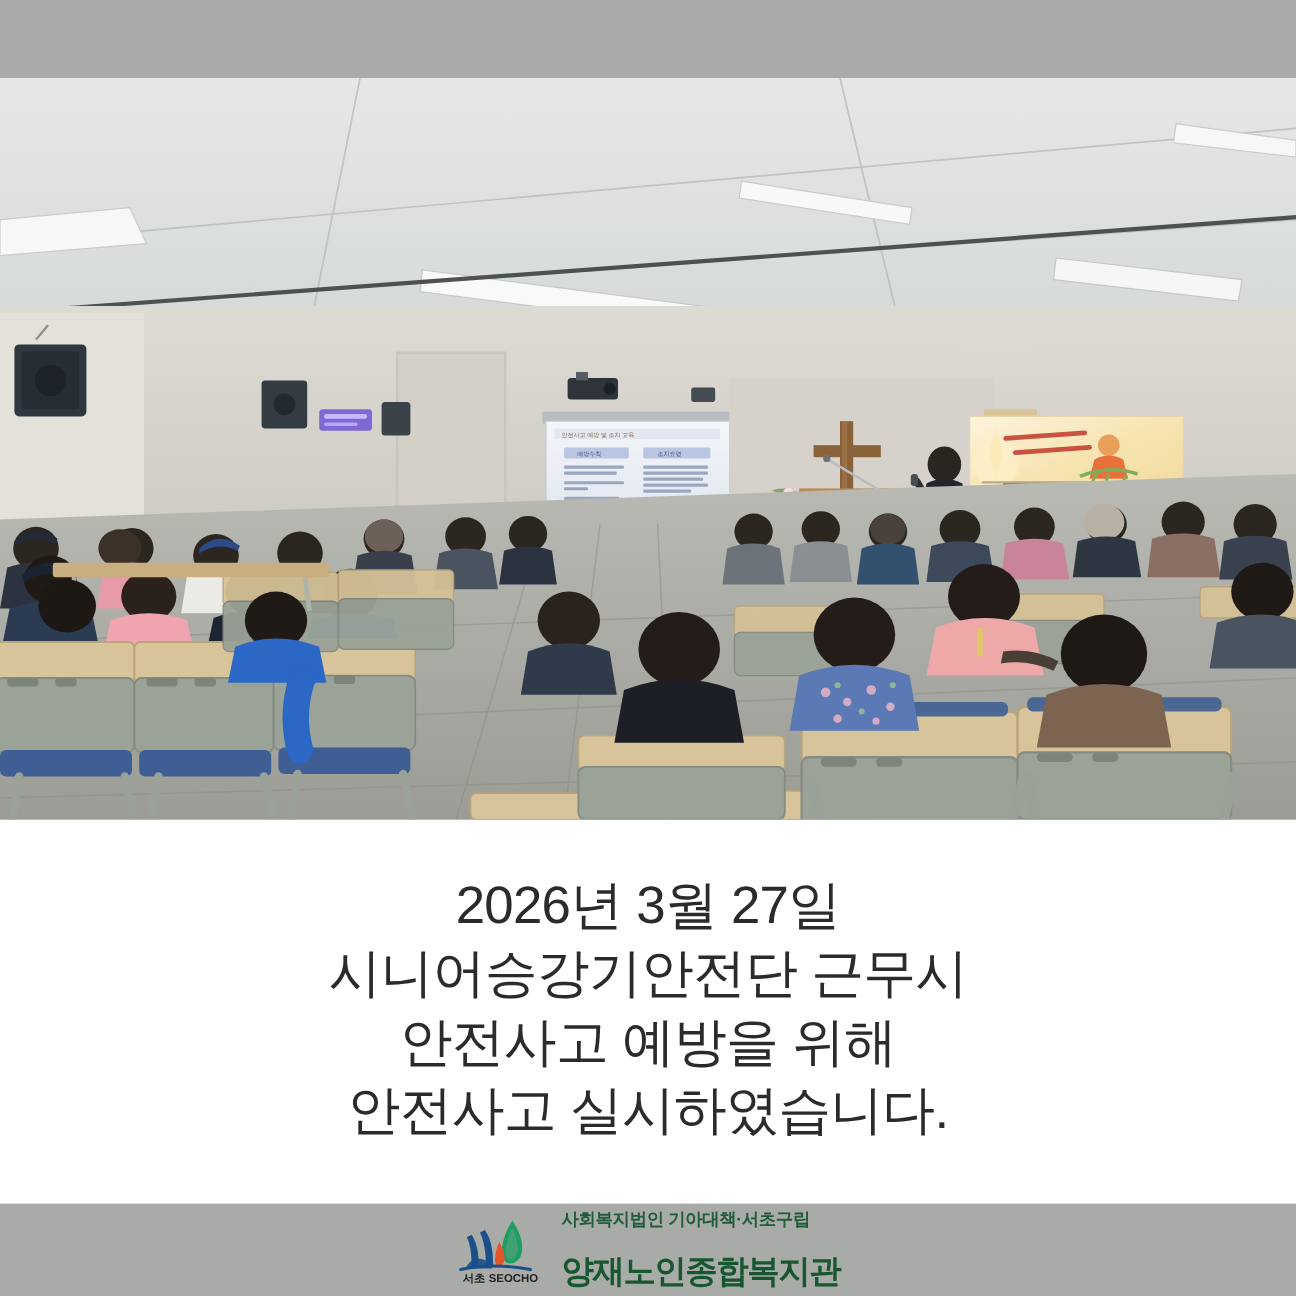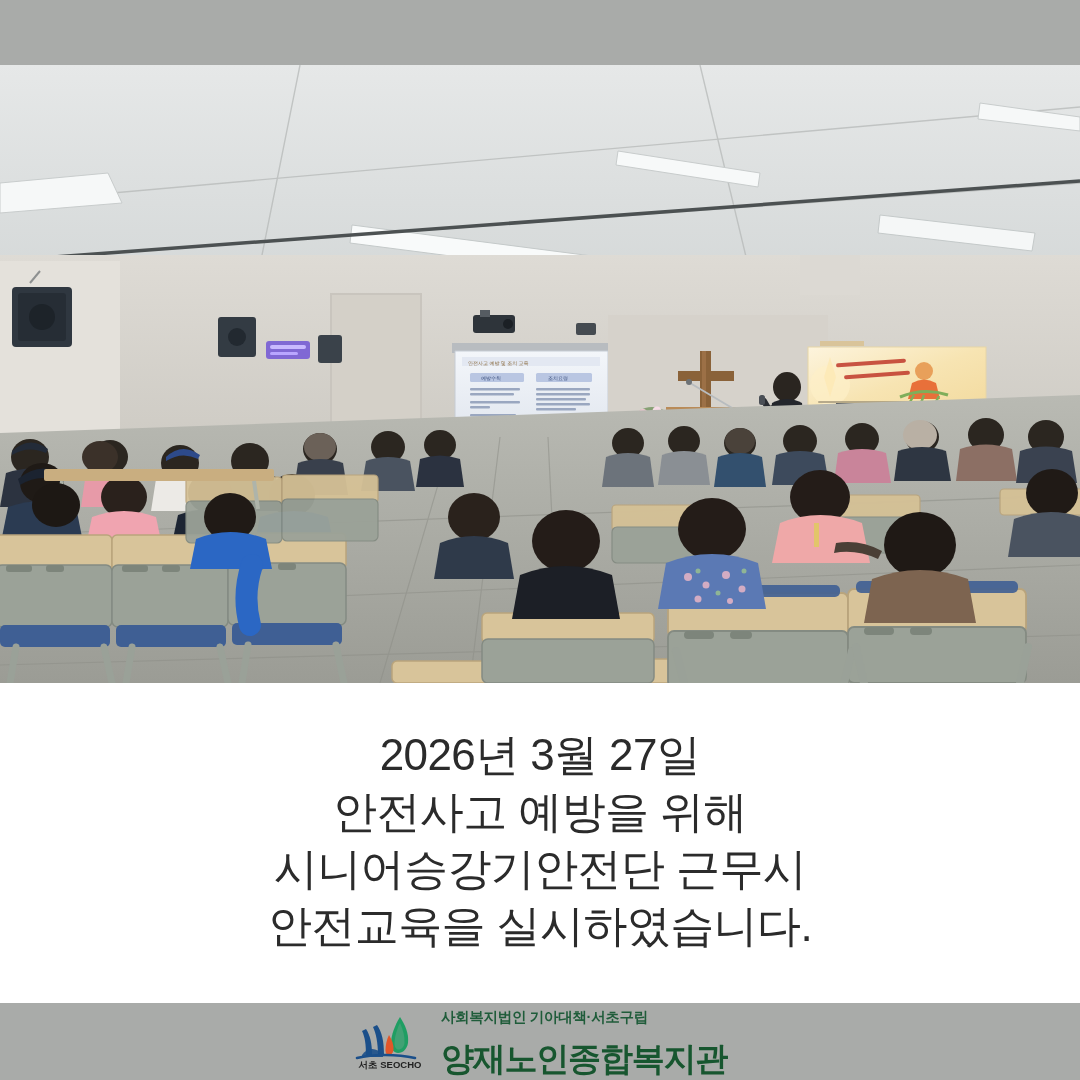--- a/index.html
+++ b/index.html
@@ -62,21 +62,21 @@
     gap:14px;
   }
   .logo-mark { width:74px; height:58px; flex:none; position:relative; }
   .logo-mark svg { display:block; width:74px; height:58px; }
   .logo-text { display:flex; flex-direction:column; justify-content:center; gap:18px; }
   .org-sub {
     font-size:14.5px; font-weight:bold; color:#1f5c3a;
     letter-spacing:-0.3px; line-height:17px; white-space:nowrap;
   }
   .org-name {
-    font-size:33px; font-weight:bold; color:#17562f;
+    font-size:27px; font-weight:bold; color:#17562f;
     letter-spacing:-1.2px; line-height:30px; white-space:nowrap;
   }
 </style>
 </head>
 <body>
 
 <div class="card">
 
   <div class="top-band"></div>
 
@@ -460,23 +460,23 @@
         <ellipse cx="474" cy="452" rx="26" ry="24" fill="#2a221c"></ellipse>
         <path d="M440,478 q34,-14 68,0 l6,36 l-80,0 z" fill="#2f3a4a"></path>
       </g>
 
       <rect x="0" y="0" width="1080" height="618" fill="none"></rect>
     </svg>
   </div>
 
   <div class="caption">
     <div class="caption-line">2026년 3월 27일</div>
+    <div class="caption-line">시니어승강기안전단 근무시</div>
     <div class="caption-line">안전사고 예방을 위해</div>
-    <div class="caption-line">시니어승강기안전단 근무시</div>
-    <div class="caption-line">안전교육을 실시하였습니다.</div>
+    <div class="caption-line">안전사고 실시하였습니다.</div>
   </div>
 
   <div class="footer">
     <div class="logo-mark">
       <svg viewBox="0 0 74 58">
 
         <path d="M47,4 C52,12 56,20 55,30 C54,36 50,40 45,40 C41,40 38,36 38,31 C38,22 42,12 47,4 Z" fill="#1f9e63"></path>
         <path d="M47,10 C50,17 52,23 51.5,30 C51,34 48.5,36.5 45.5,36.5 C43,36.5 41.5,34 41.5,30.5 C41.5,24 44,16 47,10 Z" fill="#a9aba9" opacity="0.25"></path>
 
         <path d="M36,22 C39,27 41,32 40.5,37 C40,40.5 38,42 36,42 C34,42 32.5,40.5 32.5,37.5 C32.5,32.5 33.5,27 36,22 Z" fill="#e2562a"></path>

